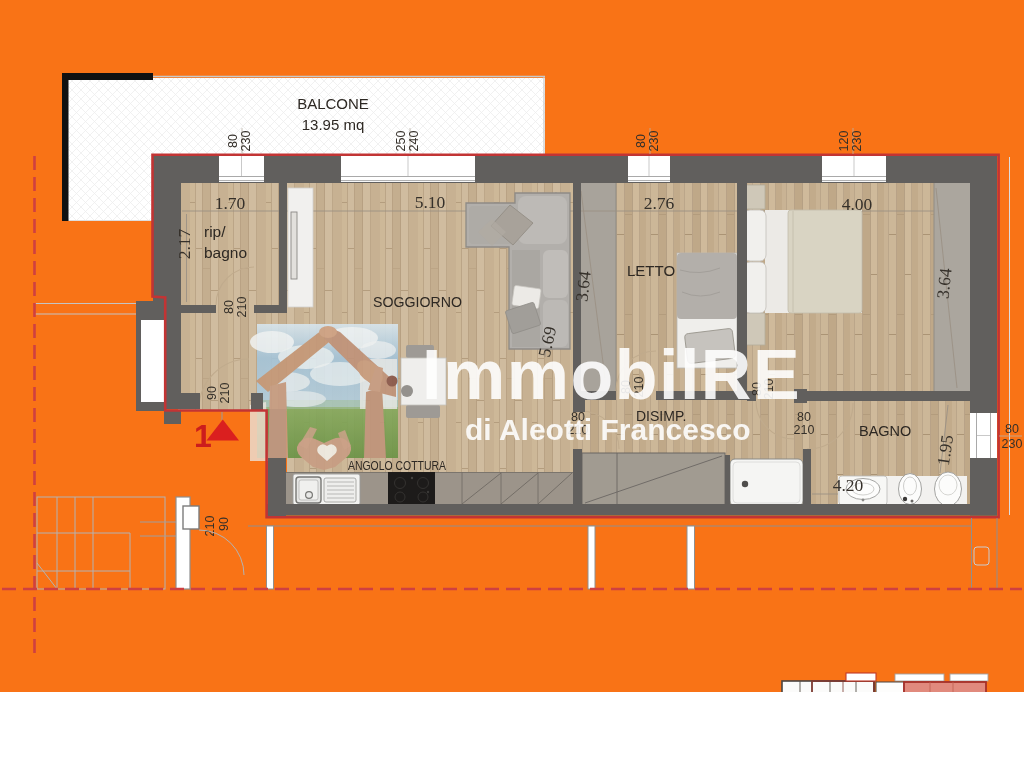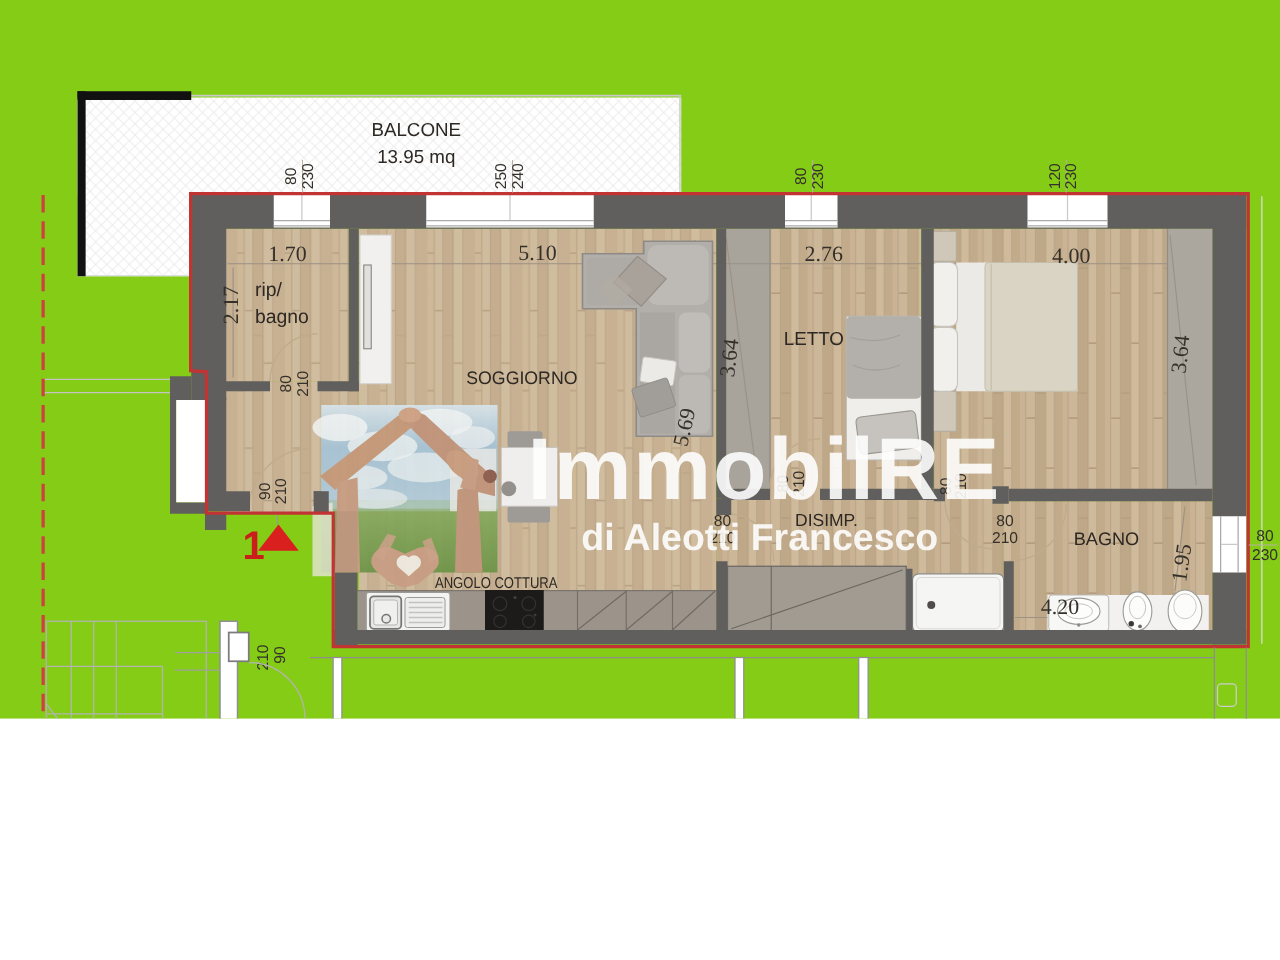--- a/index.html
+++ b/index.html
@@ -1,16 +1,16 @@
 <!DOCTYPE html>
 <html><head>
 <meta charset="utf-8">
 <style>
   html,body{margin:0;padding:0;background:#ffffff;}
-  #page{width:1024px;height:575px;position:relative;overflow:hidden;background:#84cc16;}
+  #page{width:1024px;height:692px;position:relative;overflow:hidden;background:#f97316;}
   text{font-family:"Liberation Sans",sans-serif;}
   .dim{font-family:"Liberation Serif",serif;fill:#35302a;}
   .lbl{font-family:"Liberation Sans",sans-serif;fill:#2d2823;}
 </style>
 </head>
 <body>
 <div id="page">
 <svg width="1024" height="768" viewBox="0 0 1024 768" xmlns="http://www.w3.org/2000/svg">
 <defs>
   <pattern id="wdA" width="38" height="110" patternUnits="userSpaceOnUse">

